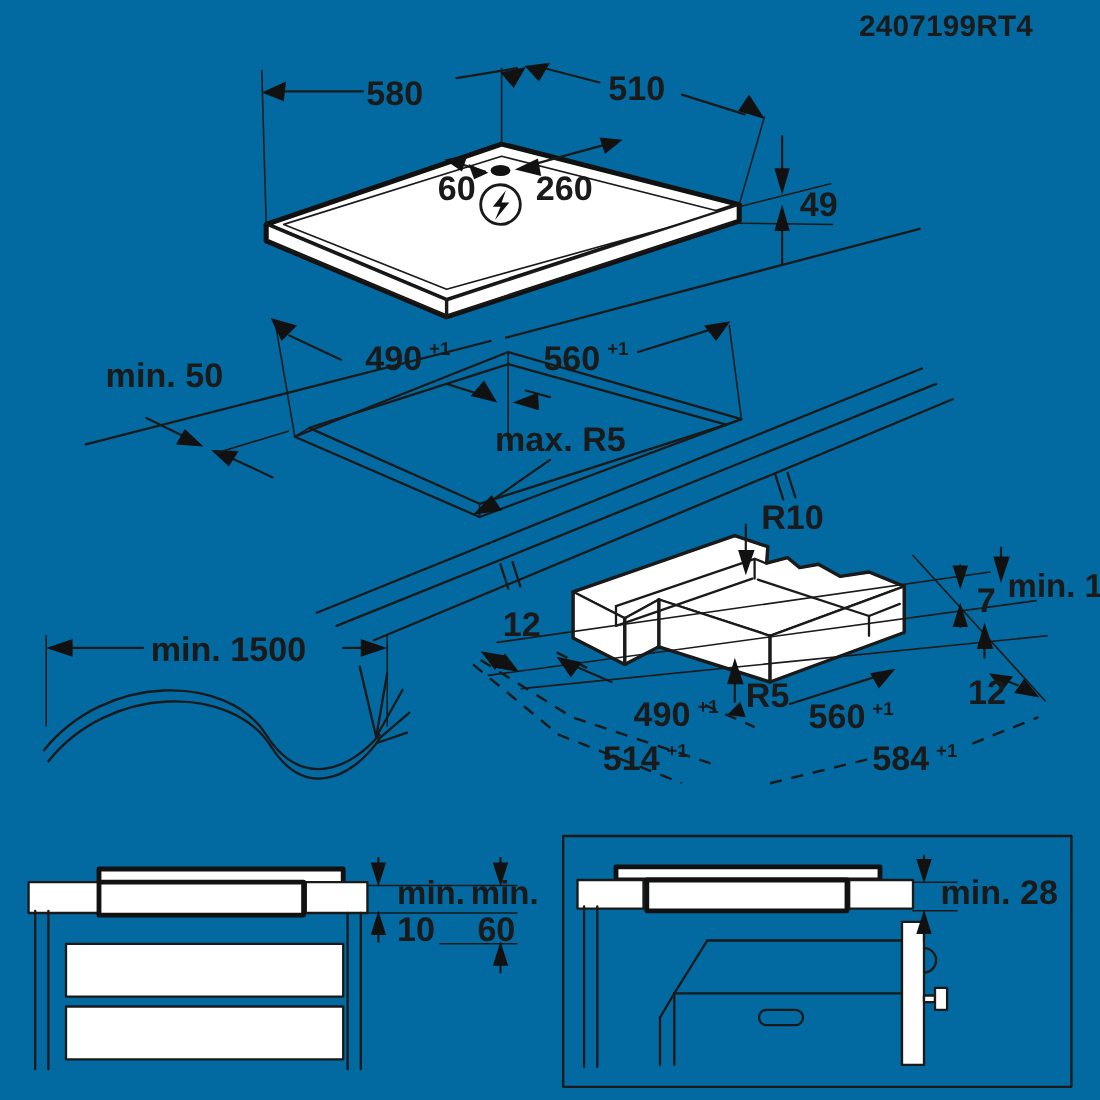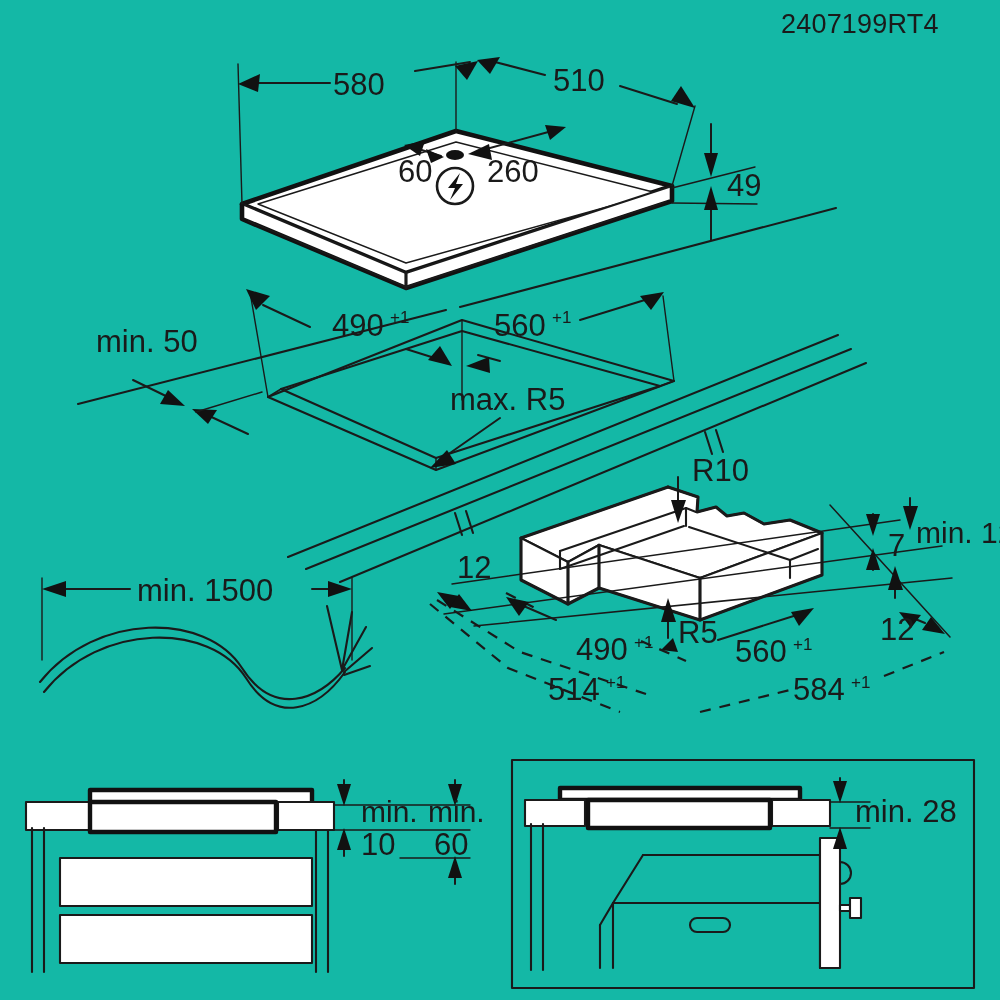--- a/index.html
+++ b/index.html
@@ -1,18 +1,18 @@
 <!DOCTYPE html>
 <html><head>
 <meta charset="utf-8">
 <style>
   html,body{margin:0;padding:0;background:#fff;}
   body{width:1000px;height:1000px;overflow:hidden;
        font-family:"Liberation Sans","DejaVu Sans",sans-serif;}
-  #sheet{position:relative;width:1000px;height:1000px;background:#14b8a6;}
+  #sheet{position:relative;width:1000px;height:1000px;background:#0369a1;font-weight:bold;}
   svg{display:block;}
   .ln{fill:none;stroke:#1a1a1a;stroke-width:2.1;stroke-linecap:round;stroke-linejoin:round;}
   .lnT{fill:none;stroke:#1a1a1a;stroke-width:1.5;stroke-linecap:round;stroke-linejoin:round;}
   .lnH{fill:none;stroke:#111;stroke-width:4.6;stroke-linecap:butt;stroke-linejoin:round;}
   .lnM{fill:none;stroke:#1a1a1a;stroke-width:3.1;stroke-linecap:round;stroke-linejoin:round;}
   .dim{fill:none;stroke:#1a1a1a;stroke-width:2.0;stroke-linecap:round;}
   .dimT{fill:none;stroke:#1a1a1a;stroke-width:1.4;stroke-linecap:round;}
   .dash{fill:none;stroke:#1a1a1a;stroke-width:2.2;stroke-linecap:butt;
         stroke-dasharray:11 9;}
   .fillB{fill:#111;stroke:none;}

